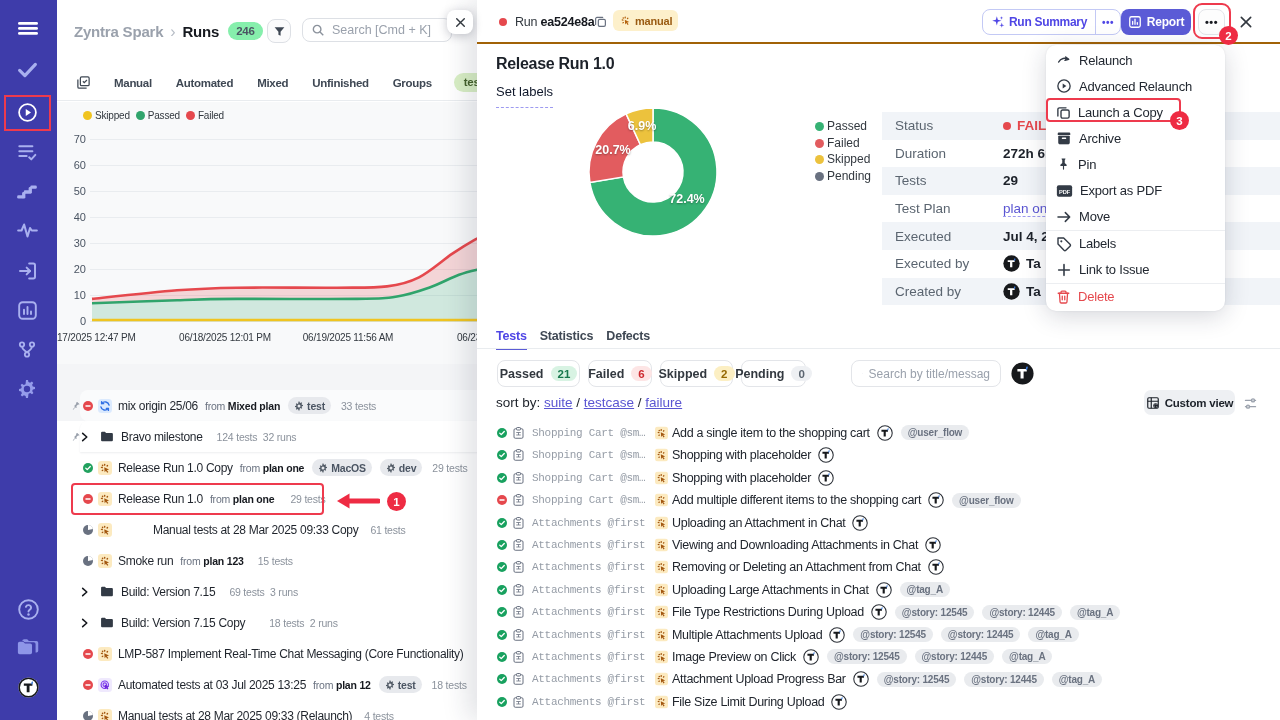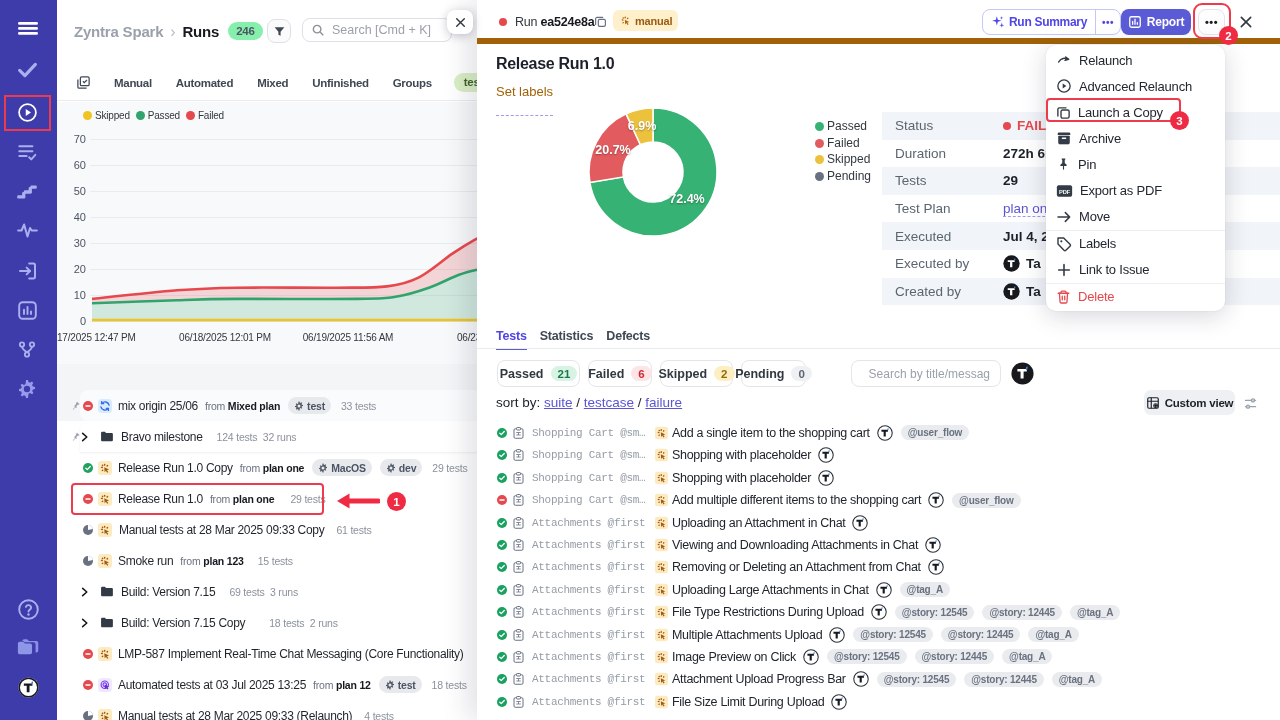--- a/index.html
+++ b/index.html
@@ -38,31 +38,31 @@
 .runrow .title { font-size:12px; letter-spacing:-0.3px; color:#1f242c; font-weight:500; white-space:nowrap; }
 .runrow .from { font-size:10.5px; letter-spacing:-0.2px; color:#6a7280; margin-left:7px; white-space:nowrap; }
 .runrow .from b { color:#16191f; }
 .runrow .cnt { font-size:10.5px; letter-spacing:-0.2px; color:#8b929c; margin-left:10px; white-space:nowrap; }
 .tagpill { display:inline-flex; align-items:center; gap:3px; background:#e7e9ed; color:#4b5563; font-size:10.5px; letter-spacing:-0.2px; font-weight:700; border-radius:10px; padding:2.5px 6px; margin-left:8px; white-space:nowrap; }
 .runrow .ic { position:absolute; top:50%; transform:translateY(-50%); display:flex; align-items:center; }
 .runrow .body { display:flex; align-items:center; position:relative; white-space:nowrap; }
 
 
 #rightpanel { position:absolute; left:477px; top:0; width:803px; height:720px; background:#fff; box-shadow:-10px 0 24px rgba(30,35,60,0.13); }
-#rp-head { position:absolute; left:0; top:0; width:803px; height:44px; border-bottom:6px solid #a16207;text-decoration:underline; }
+#rp-head { position:absolute; left:0; top:0; width:803px; height:44px; border-bottom:2px solid #a16207;text-decoration:underline; }
 .manualtag { display:inline-flex; align-items:center; gap:3px; background:#fdf0cb; color:#9a5b12; font-weight:700; font-size:11px; letter-spacing:-0.2px; border-radius:6px; padding:4px 6px; }
 .btn { display:inline-flex; align-items:center; justify-content:center; border-radius:8px; font-size:13px; font-weight:700; }
 .runsum { position:absolute; left:505px; top:9px; height:26px; border:1px solid #c3c9f5; background:#fff; color:#4f46e5; display:flex; align-items:center; border-radius:8px; font-size:12px; letter-spacing:-0.3px; font-weight:700; }
 .runsum .part1 { display:flex; align-items:center; padding:0 8px 0 8px; gap:4px; height:100%; }
 .runsum .div { width:1px; height:100%; background:#c3c9f5; }
 .runsum .part2 { padding:0 6px; letter-spacing:0.5px; font-weight:800; font-size:10px; }
 .reportbtn { position:absolute; left:644px; top:9px; height:26px; width:70px; background:#5b5bd6; color:#fff; gap:5px; font-size:12px; letter-spacing:-0.2px; }
 .morebtn { position:absolute; left:721px; top:9px; width:27px; height:26px; border:1px solid #e3e5e9; background:#fdfdfd; color:#16191f; font-weight:800; letter-spacing:0.5px; font-size:11px; }
 .rp-title { position:absolute; left:19px; top:55px; font-size:16px; letter-spacing:-0.3px; font-weight:700; color:#1c2129; }
-.setlabels { position:absolute; left:19px; top:84px; font-size:13px; color:#a16207; border-bottom:1px dashed #9d9af0; padding-bottom:16px; }
+.setlabels { position:absolute; left:19px; top:84px; font-size:13px; color:#0f172a; border-bottom:1px dashed #9d9af0; padding-bottom:8px; }
 .dlegend { position:absolute; left:338px; top:120px; font-size:12px; color:#32383f; }
 .dlegend div { margin-bottom:3.5px; display:flex; align-items:center; line-height:13px; }
 .infotable { position:absolute; left:405px; top:112px; width:398px; }
 .irow { height:27.6px; display:flex; align-items:center; font-size:14px; }
 .irow.alt { background:#f1f4f8; }
 .irow .lbl { width:121px; padding-left:13px; color:#5b6570; font-size:13.5px; }
 .irow .val { color:#1c2129; font-weight:600; font-size:13.5px; display:flex; align-items:center; }
 .rp-tabs { position:absolute; left:19px; top:329px; display:flex; gap:13px; font-size:12.5px; letter-spacing:-0.2px; font-weight:700; color:#3f4854; }
 .rp-tabs .active { color:#4f46e5; padding-bottom:5px; border-bottom:2.5px solid #5b5bd6; }
 .rp-tabline { position:absolute; left:0; top:348px; width:803px; height:1px; background:#e9ecef; }
@@ -294,21 +294,21 @@
             <g fill="#a3570f">
               <path d="M7.6 7.6 L13.4 10.4 L10.7 11.2 L12.6 13.4 L11.2 14.3 L9.6 11.9 L8.1 13.6 Z"></path>
               <rect x="7.3" y="3.2" width="1.7" height="2.6" rx="0.8" transform="rotate(8 8 4)"></rect>
               <rect x="3.4" y="6.9" width="2.6" height="1.7" rx="0.8" transform="rotate(10 4.5 7.7)"></rect>
               <rect x="4.3" y="10.6" width="2.3" height="1.6" rx="0.8" transform="rotate(-35 5.4 11.3)"></rect>
               <rect x="4.6" y="4.3" width="2" height="1.9" rx="0.9" transform="rotate(45 5.6 5.2)"></rect>
               <rect x="10.5" y="4.6" width="1.7" height="2.3" rx="0.8" transform="rotate(42 11.3 5.7)"></rect>
             </g>
           </svg>
         </span>
-      <div class="body" style="margin-left:62px">
+      <div class="body" style="margin-left:96px">
           <span class="title">Manual tests at 28 Mar 2025 09:33 Copy</span>
           <span class="cnt" style="margin-left:12px">61 tests</span>
         </div>
     </div>
     <div class="runrow" style="top:181px">
       <span class="ic" style="left:26px">
           <svg width="10" height="10" viewBox="0 0 16 16">
             <circle cx="8" cy="8" r="8" fill="#697180"></circle>
             <path d="M8 8 L8 0 A8 8 0 0 1 15.8 6.2 Z" fill="#fff"></path>
           </svg>

